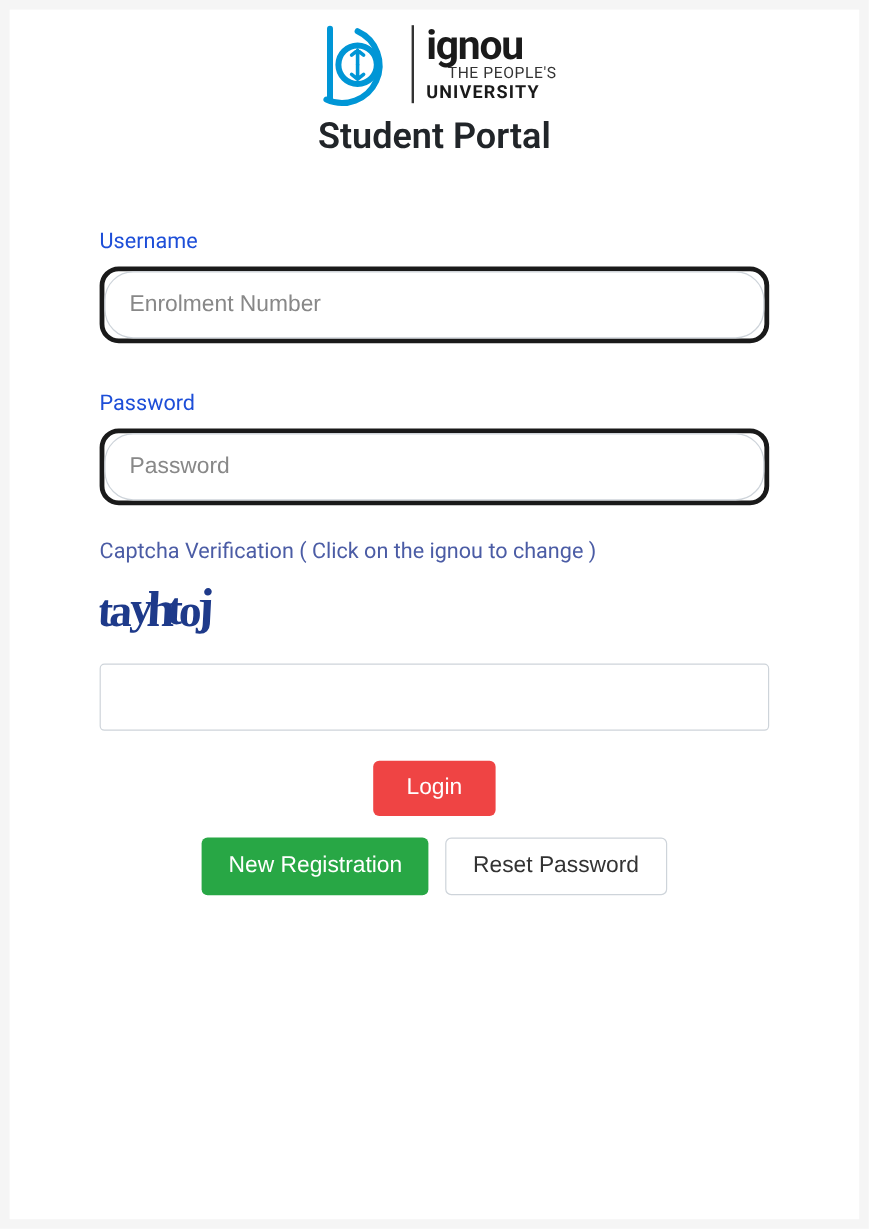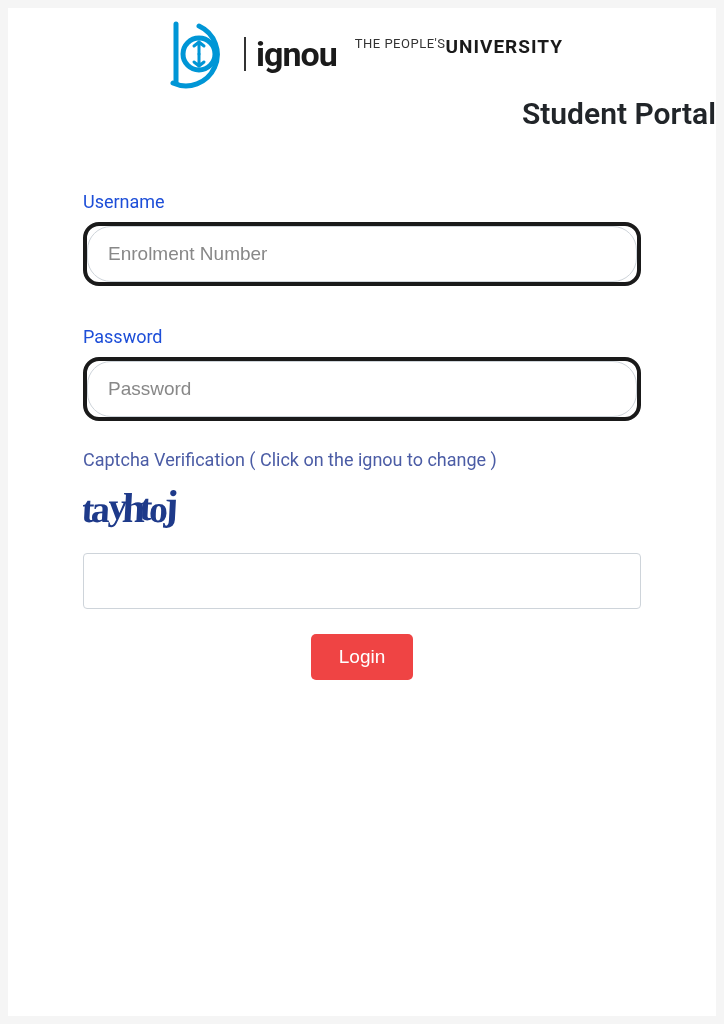--- a/index.html
+++ b/index.html
@@ -39,21 +39,21 @@
     }
     
     .logo-icon {
       width: 75px;
       height: 75px;
       position: relative;
     }
     
     .logo-text-group {
       display: flex;
-      flex-direction: row;
+      flex-direction: column;
       border-left: 2px solid #333;
       padding-left: 10px;
     }
     
     .logo-ignou {
       font-size: 34px;
       font-weight: bold;
       color: #1a1a1a;
       line-height: 1;
       letter-spacing: -1px;
@@ -61,29 +61,29 @@
     
     .logo-tagline1 {
       font-size: 13px;
       color: #333;
       letter-spacing: 0.5px;
       line-height: 1.1;
       margin-left: 18px;
     }
     
     .logo-tagline2 {
-      font-size: 19px;
+      font-size: 15px;
       font-weight: bold;
       color: #1a1a1a;
       letter-spacing: 1px;
       line-height: 1.1;
     }
     
     .portal-title {
-      text-align: right;
+      text-align: center;
       font-size: 30px;
       font-weight: 600;
       color: #212529;
       margin-top: 5px;
       margin-bottom: 60px;
     }
     
     .form-section {
       padding: 0 75px;
     }
@@ -253,20 +253,24 @@
         </text>
       </svg>
     </div>
     
     <input type="text" class="captcha-input" style="">
     
     <div class="button-row">
       <button class="btn btn-login">Login</button>
     </div>
     
+    <div class="button-row-secondary">
+      <button class="btn btn-register">New Registration</button>
+      <button class="btn btn-reset">Reset Password</button>
+    </div>
     
   </div>
 </div>
 
 <div class="annotation-overlay">
   
   
 </div>
 
 </body></html>

